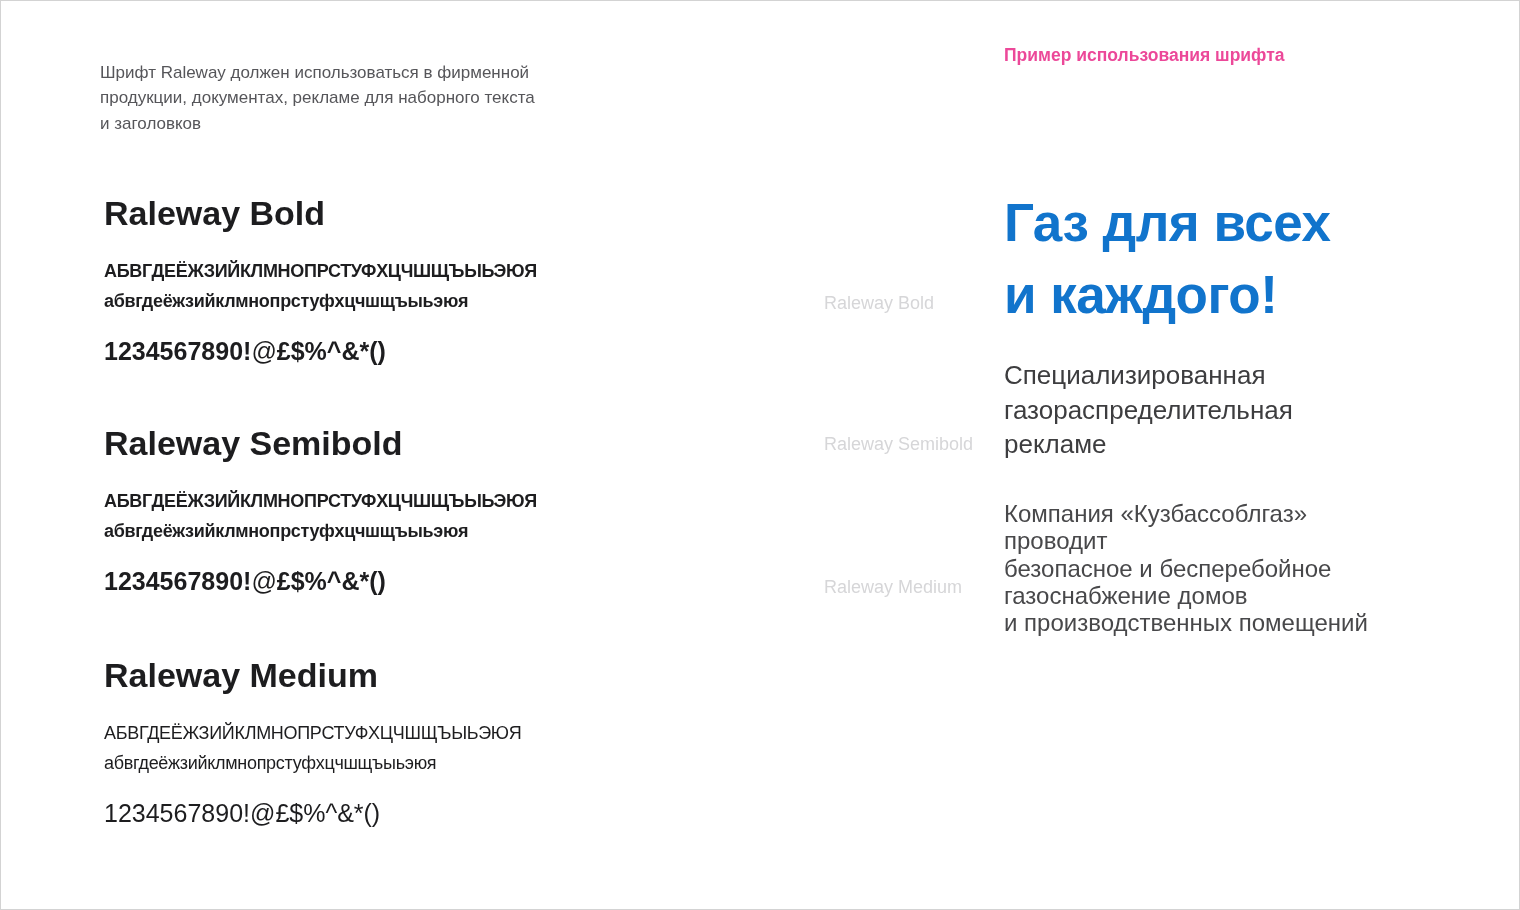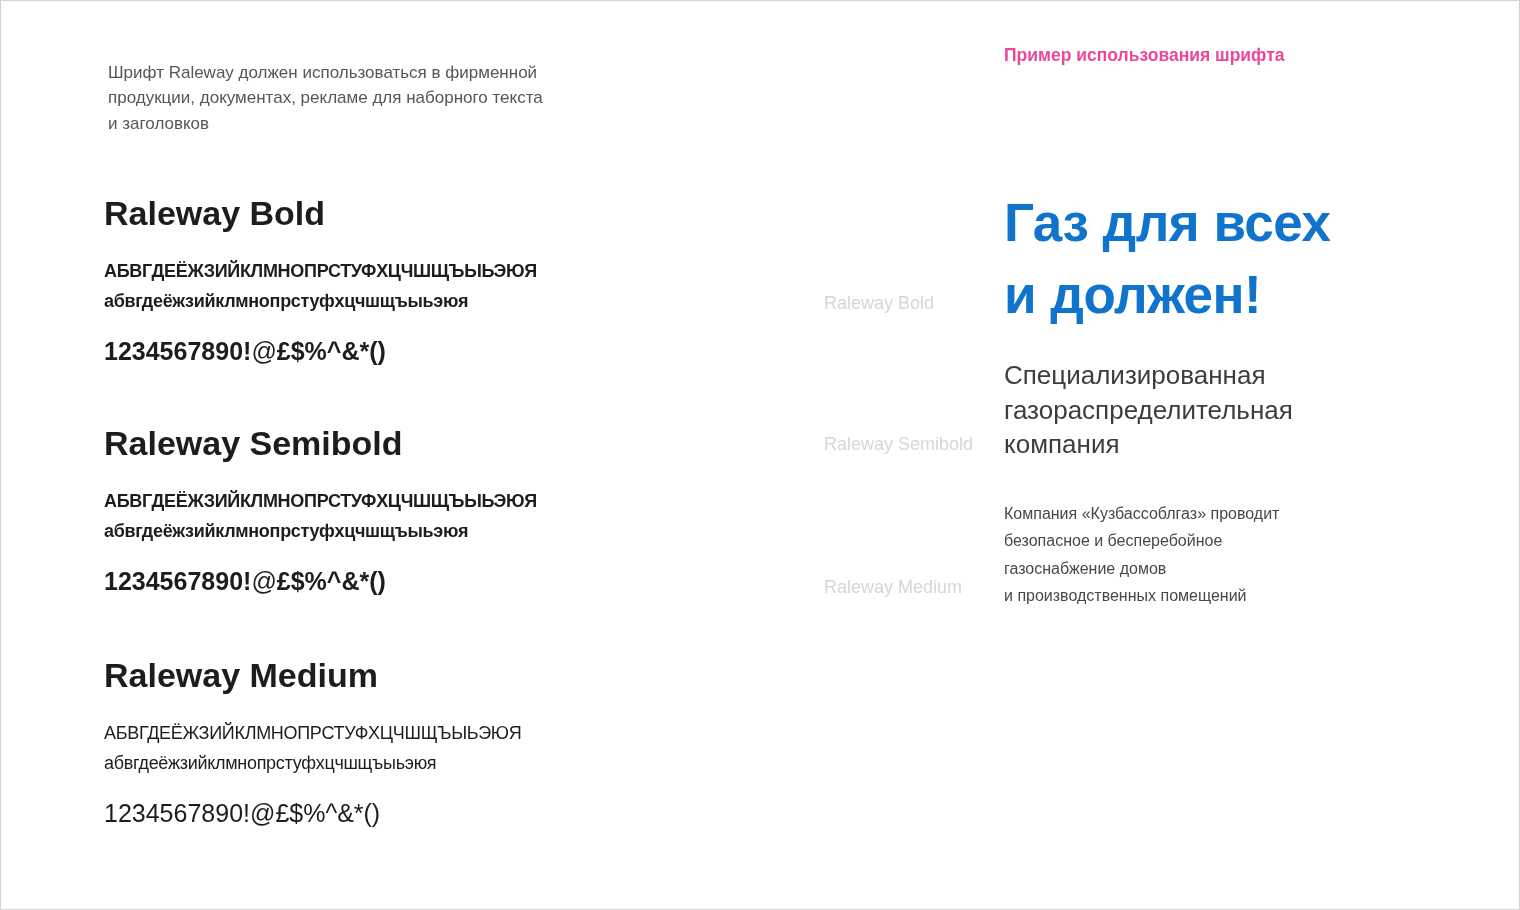--- a/index.html
+++ b/index.html
@@ -15,21 +15,21 @@
     background: #ffffff;
     border: 1px solid #d3d3d3;
     box-sizing: content-box;
     overflow: hidden;
   }
   .pre { white-space: pre-line; }
 
   
   .intro {
     position: absolute;
-    left: 107px;
+    left: 99px;
     top: 42px;
     width: 540px;
     font-size: 17px;
     line-height: 25.3px;
     color: #56565a;
   }
 
   
   .usage-header {
     position: absolute;
@@ -102,21 +102,21 @@
     font-size: 26px;
     line-height: 34.5px;
     font-weight: 500;
     color: #3d3d3f;
   }
   .body-text {
     position: absolute;
     left: 1003px;
     top: 499px;
     width: 400px;
-    font-size: 16px;
+    font-size: 24px;
     line-height: 27.3px;
     font-weight: 400;
     color: #48484a;
   }
 </style>
 </head>
 <body>
 
 <div class="canvas">
 
@@ -142,22 +142,22 @@
     <h2 class="spec-heading">Raleway Medium</h2>
     <div class="spec-alphabet pre"><span>АБВГДЕЁЖЗИЙКЛМНОПРСТУФХЦЧШЩЪЫЬЭЮЯ</span><br><span>абвгдеёжзийклмнопрстуфхцчшщъыьэюя</span></div>
     <div class="spec-symbols"><span>1234567890!</span><span class="at-light">@</span><span>£$%^&amp;*()</span></div>
   </section>
 
   <div class="weight-label pos-1">Raleway Bold</div>
   <div class="weight-label pos-2">Raleway Semibold</div>
   <div class="weight-label pos-3">Raleway Medium</div>
 
   <div class="headline pre">Газ для всех
-и должен!</div>
+и каждого!</div>
   <div class="subheading pre">Специализированная
 газораспределительная
-компания</div>
+рекламе</div>
   <div class="body-text pre">Компания «Кузбассоблгаз» проводит
 безопасное и бесперебойное
 газоснабжение домов
 и производственных помещений</div>
 
 </div>
 
 </body></html>

